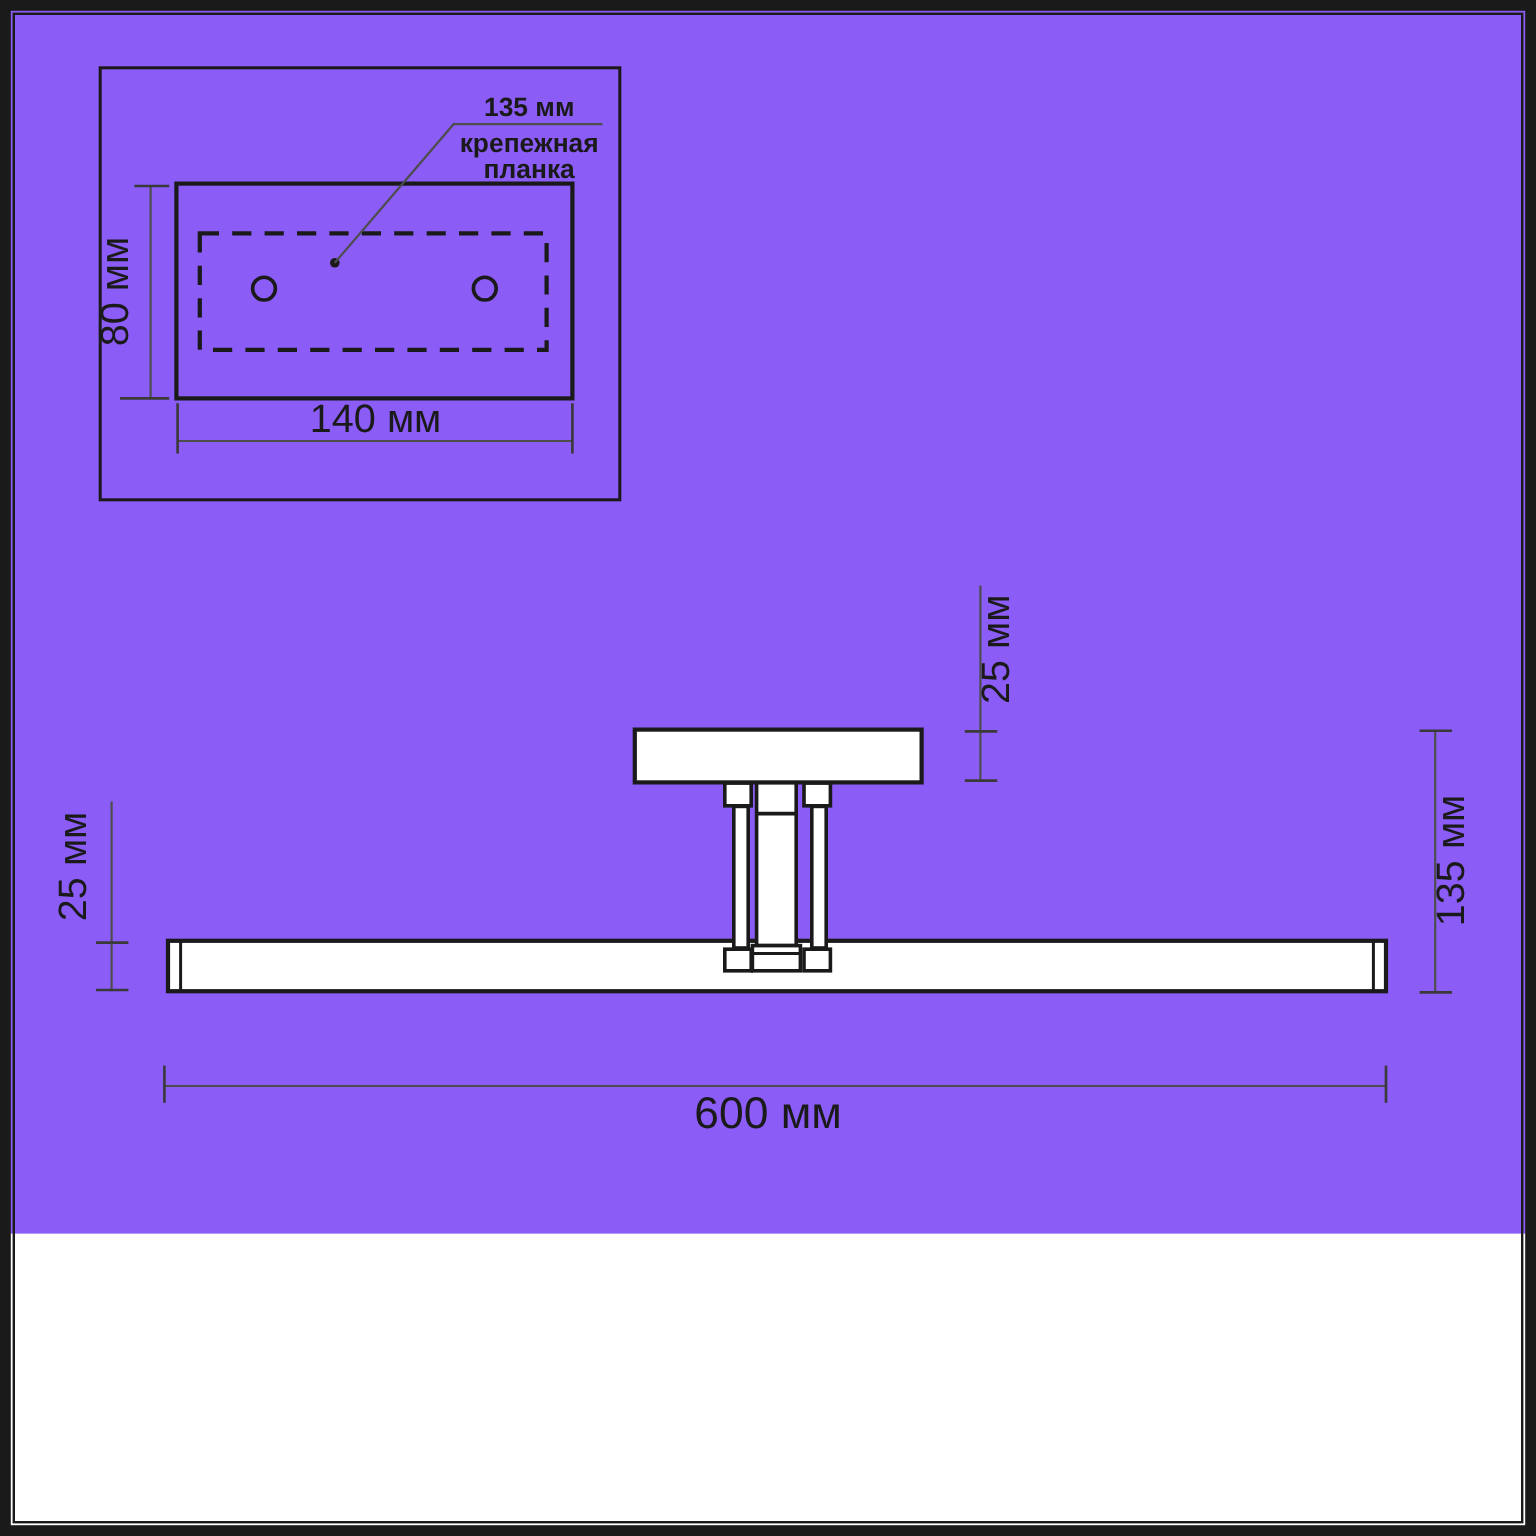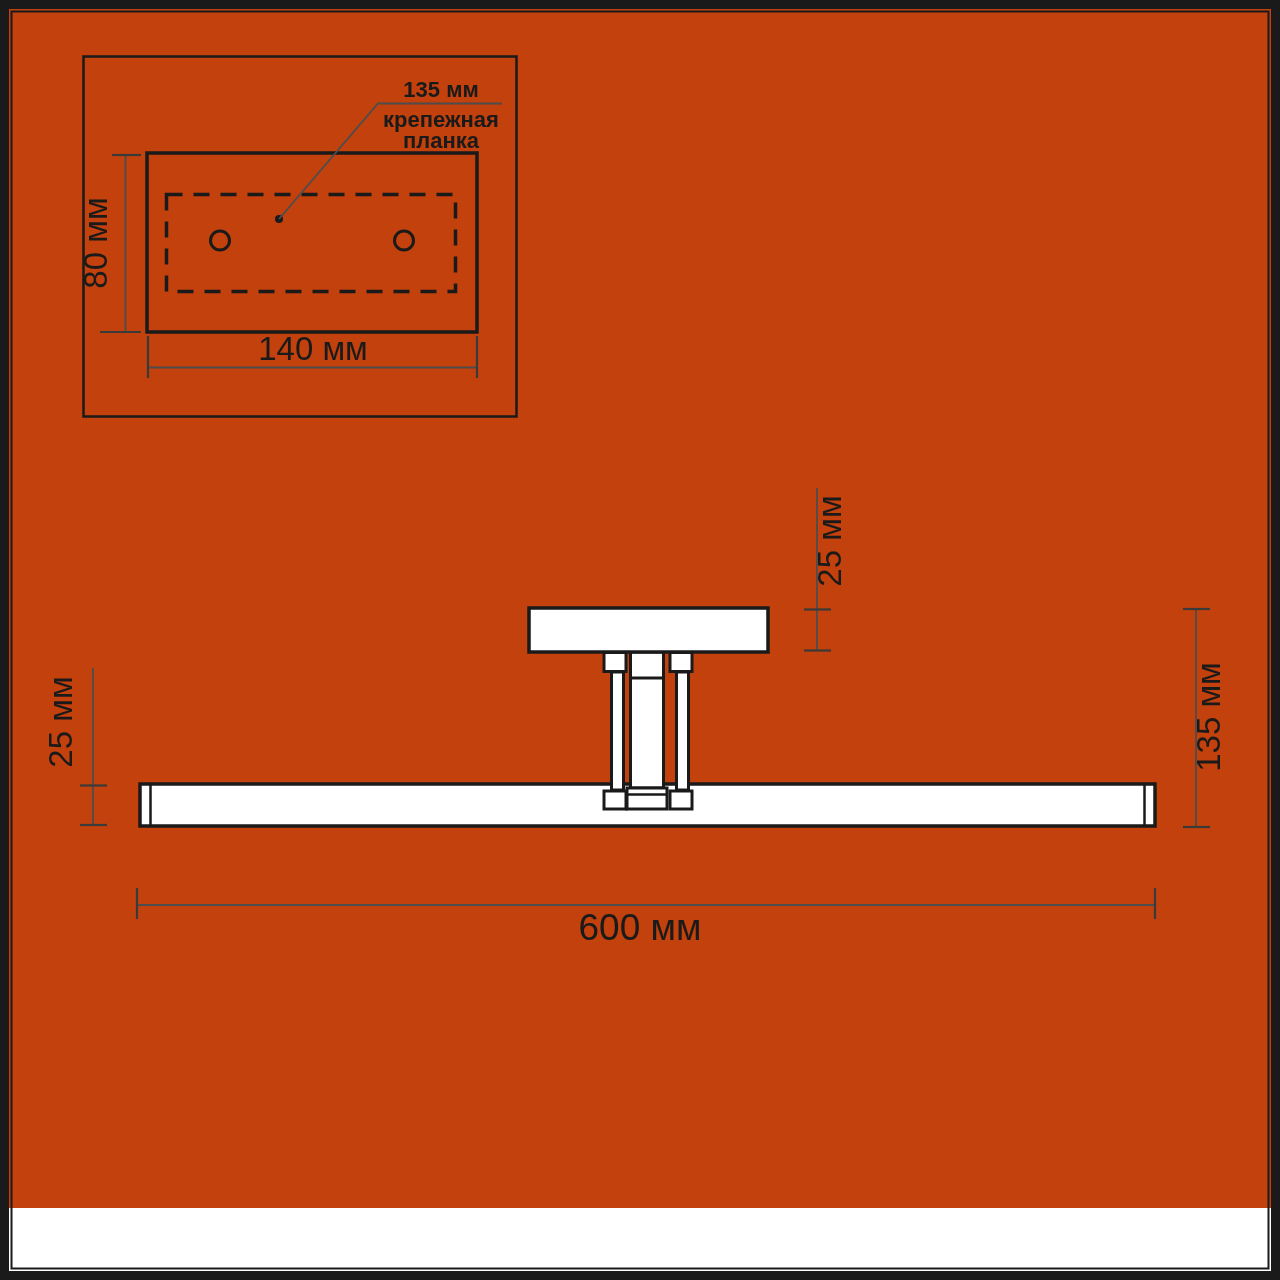--- a/index.html
+++ b/index.html
@@ -7,22 +7,22 @@
     padding: 0;
     background: #ffffff;
     width: 1280px;
     height: 1280px;
     overflow: hidden;
     font-family: "Liberation Sans", sans-serif;
   }
   .stage {
     position: relative;
     width: 1280px;
-    height: 1208px;
-    background: #c2410c;
+    height: 1028px;
+    background: #8b5cf6;
   }
   svg { display: block; }
   .obj { stroke: #1a1a1a; fill: none; }
   .obj-fill { stroke: #1a1a1a; fill: #ffffff; }
   .dim { stroke: #4d4d4d; stroke-width: 1.8; fill: none; }
   .tick { stroke: #3a3a3a; stroke-width: 2.2; fill: none; }
   .lbl {
     fill: #1a1a1a;
     font-family: "Liberation Sans", sans-serif;
     text-anchor: middle;

